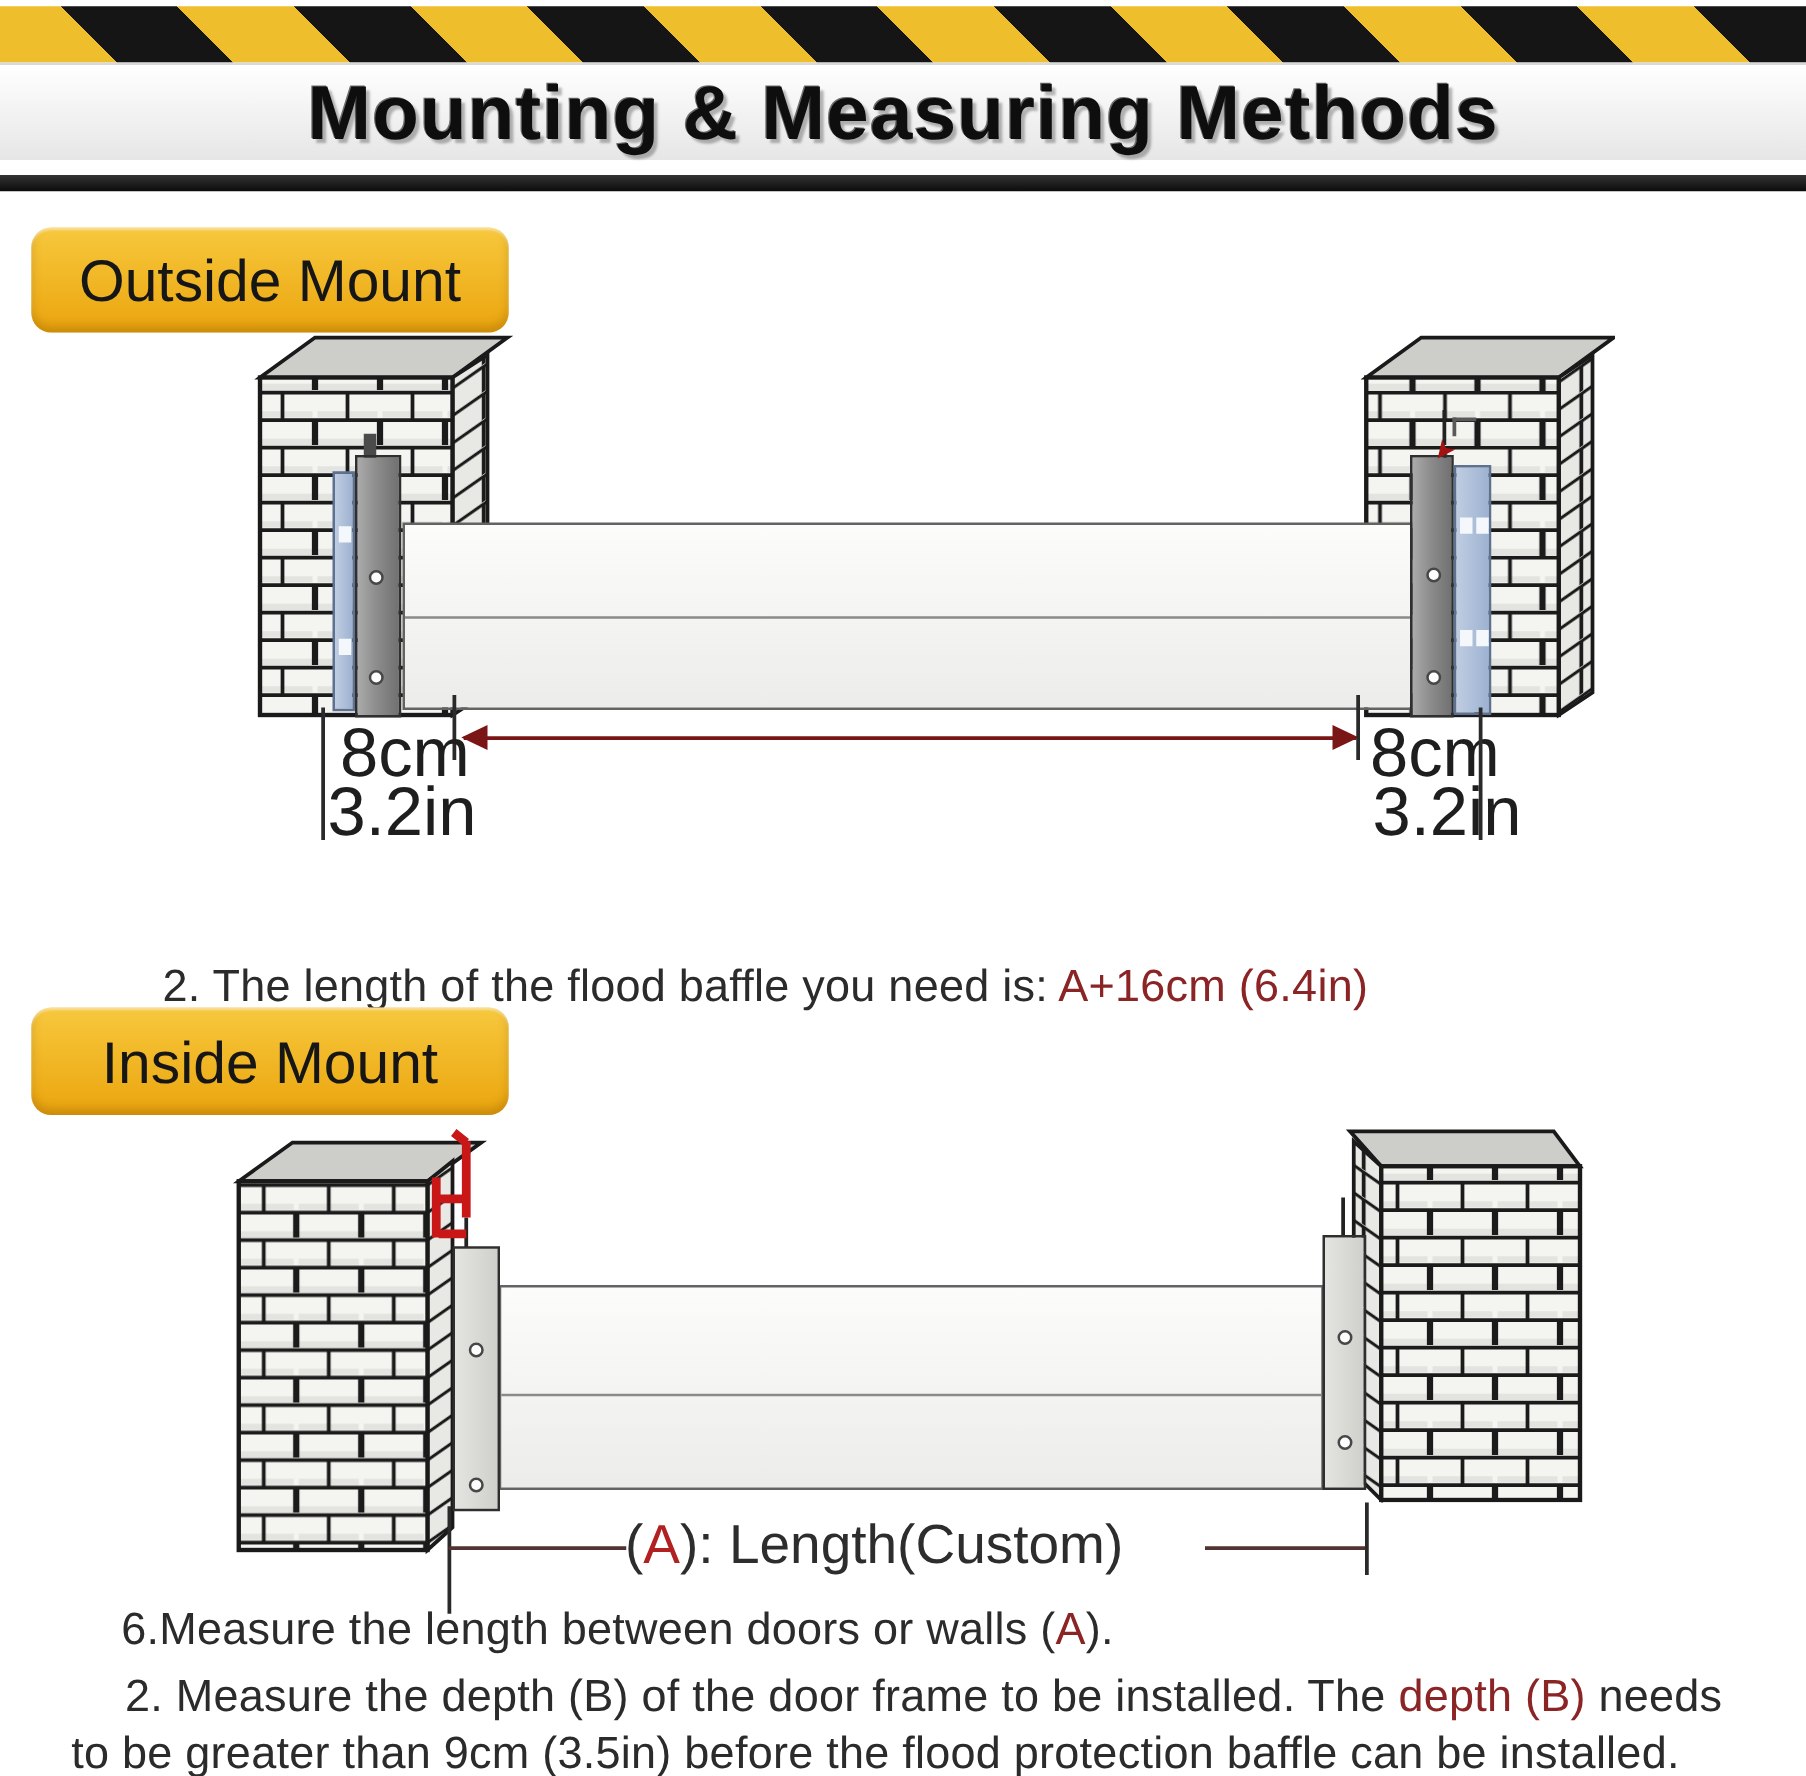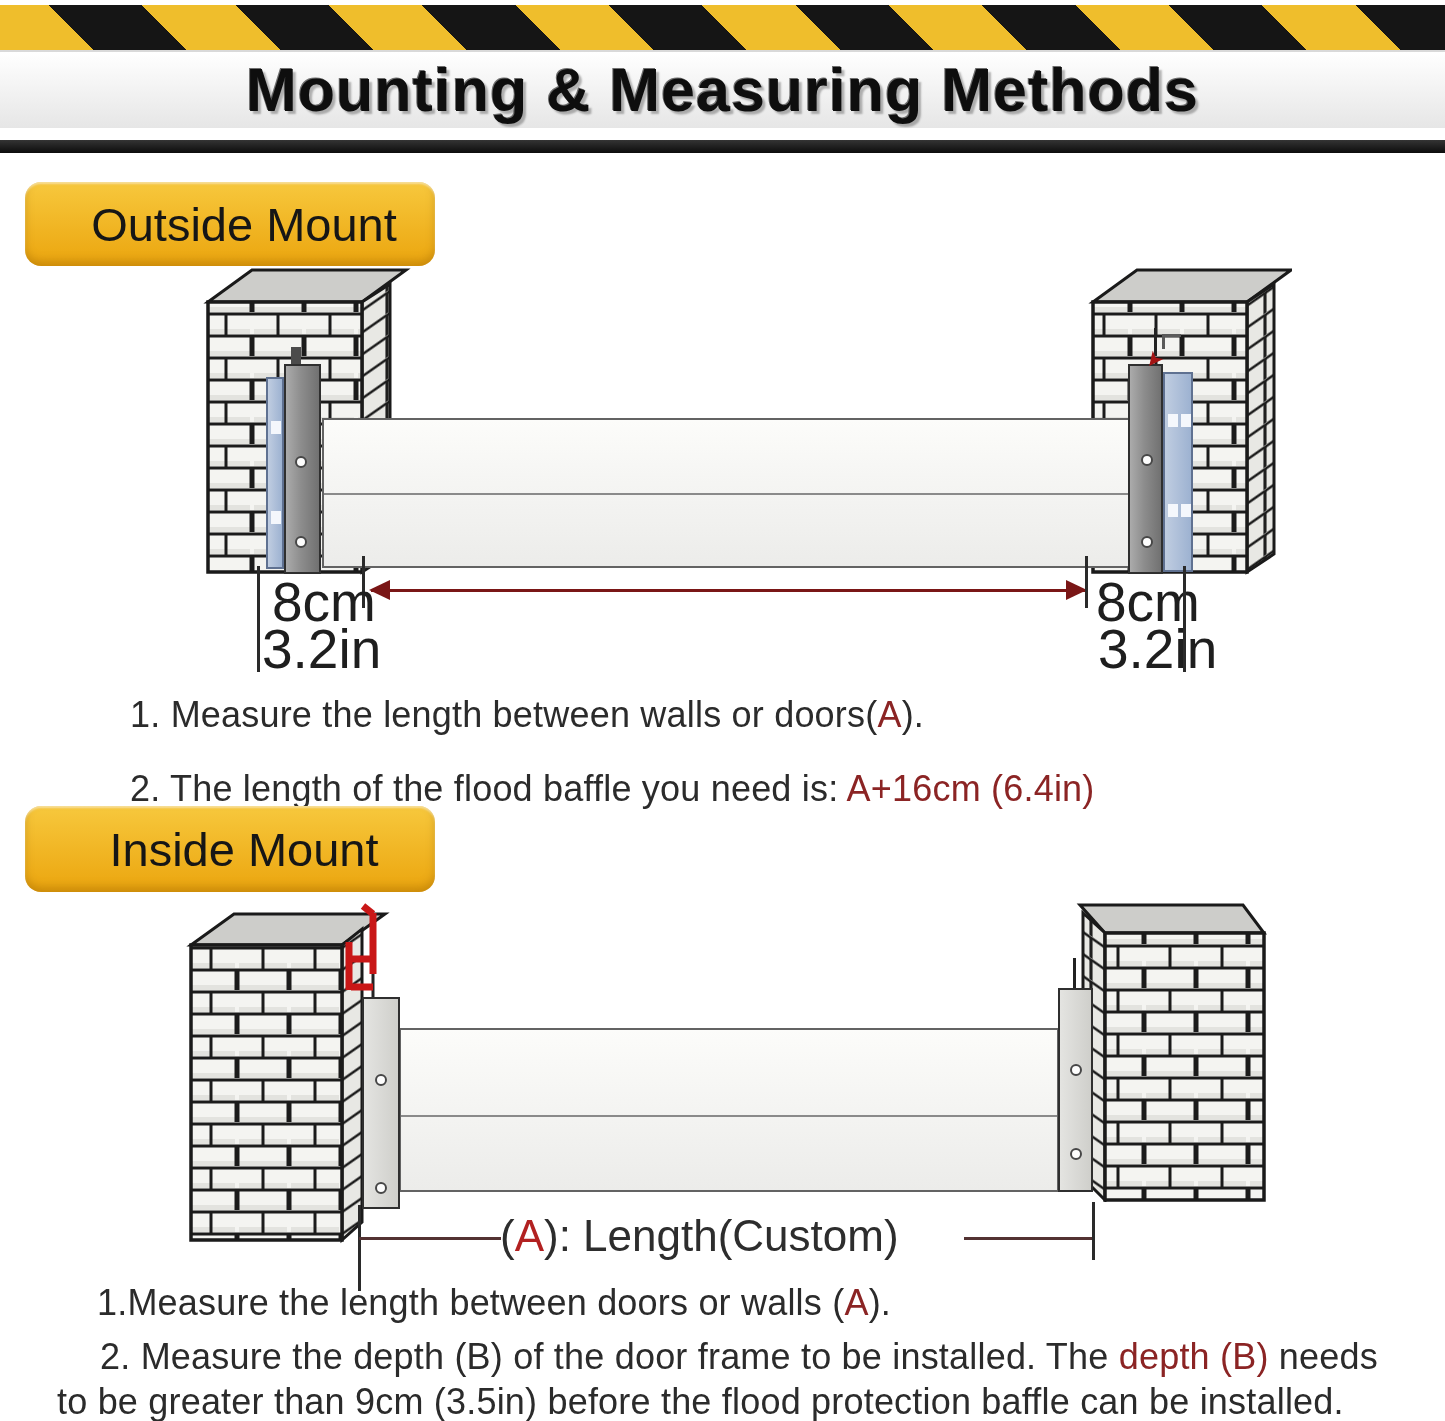--- a/index.html
+++ b/index.html
@@ -16,21 +16,21 @@
   .main-title{font-size:61px;font-weight:bold;letter-spacing:1px;color:#0e0e0e;
     text-shadow:3px 3px 2px rgba(0,0,0,.28), -1px -1px 0 #6e6e6e;}
   .black-bar{position:absolute;left:0;top:140px;width:100%;height:13px;
     background:linear-gradient(#343434,#0c0c0c);}
 
   
   .badge{position:absolute;left:25px;width:382px;height:84px;border-radius:16px;
     background:linear-gradient(#f7c83d,#eba50e);
     box-shadow:inset 0 -5px 8px rgba(140,88,0,.35), inset 0 2px 2px rgba(255,255,255,.5);
     display:flex;align-items:center;justify-content:center;
-    font-size:47px;color:#161616;padding-left:28px;}
+    font-size:47px;color:#161616;}
   #badge-outside{top:182px;}
   #badge-inside{top:806px;height:86px;}
 
   
   .pier{position:absolute;}
 
   
   .panel{position:absolute;background:linear-gradient(#fcfcfa,#ececea);
     border:2px solid #636363;box-sizing:border-box;}
   .panel .divider{position:absolute;left:0;right:0;height:2px;background:#8a8a8a;}
@@ -161,23 +161,20 @@
   <div class="vline" style="left:362px;top:556px;height:52px"></div>
   <div class="dim" style="left:272px;top:570px">8cm</div>
   <div class="dim" style="left:262px;top:617px">3.2in</div>
   <div class="dim-arrow" style="left:371px;top:589px;width:714px"></div>
   <div class="vline" style="left:1085px;top:556px;height:52px"></div>
   <div class="dim" style="left:1096px;top:570px">8cm</div>
   <div class="dim" style="left:1098px;top:617px">3.2in</div>
   <div class="vline" style="left:1183px;top:566px;height:106px"></div>
 
 
-  <div class="step" style="left:130px;top:694px">
-    <span>1. Measure the length between walls or doors(</span><span class="hl">A</span><span>).</span>
-  </div>
   <div class="step" style="left:130px;top:768px">
     <span>2. The length of the flood baffle you need is: </span><span class="hl">A+16cm (6.4in)</span>
   </div>
 
   <div class="badge" id="badge-inside">
     <span>Inside Mount</span>
   </div>
 
   <svg class="pier" style="left:185px;top:902px" width="230" height="342" viewBox="0 0 230 342">
     <defs>
@@ -234,21 +231,21 @@
 
   <div class="vline" style="left:358px;top:1205px;height:86px"></div>
   <div class="len-seg" style="left:359px;top:1237px;width:142px"></div>
   <div class="len-note">
     <span>(</span><span class="a">A</span><span>): Length(Custom)</span>
   </div>
   <div class="len-seg" style="left:964px;top:1237px;width:130px"></div>
   <div class="vline" style="left:1092px;top:1202px;height:58px"></div>
 
   <div class="step" style="left:97px;top:1282px">
-    <span>1.Measure the length between doors or walls (</span><span class="hl">A</span><span>).</span>
+    <span>6.Measure the length between doors or walls (</span><span class="hl">A</span><span>).</span>
   </div>
   <div class="step" style="left:100px;top:1336px">
     <span>2. Measure the depth (B) of the door frame to be installed. The </span><span class="hl">depth (B)</span><span> needs</span>
   </div>
   <div class="step" style="left:57px;top:1381px">
     <span>to be greater than 9cm (3.5in) before the flood protection baffle can be installed.</span>
   </div>
 
 </div>
 

